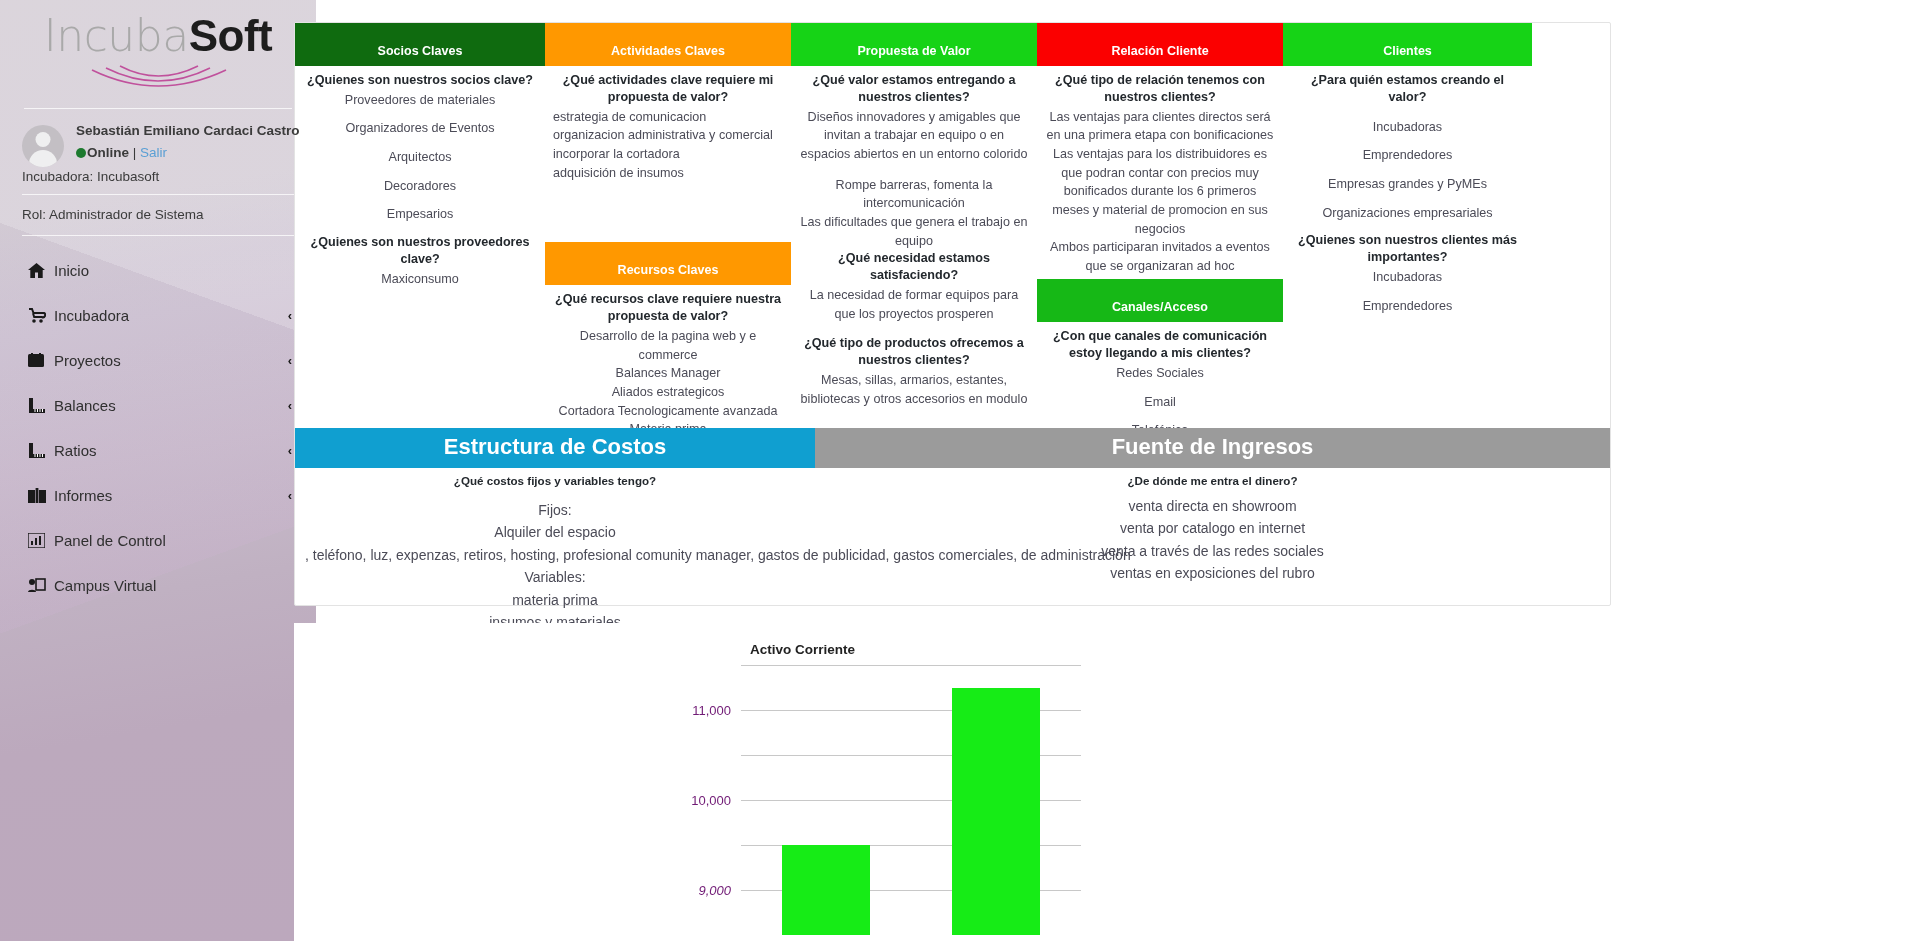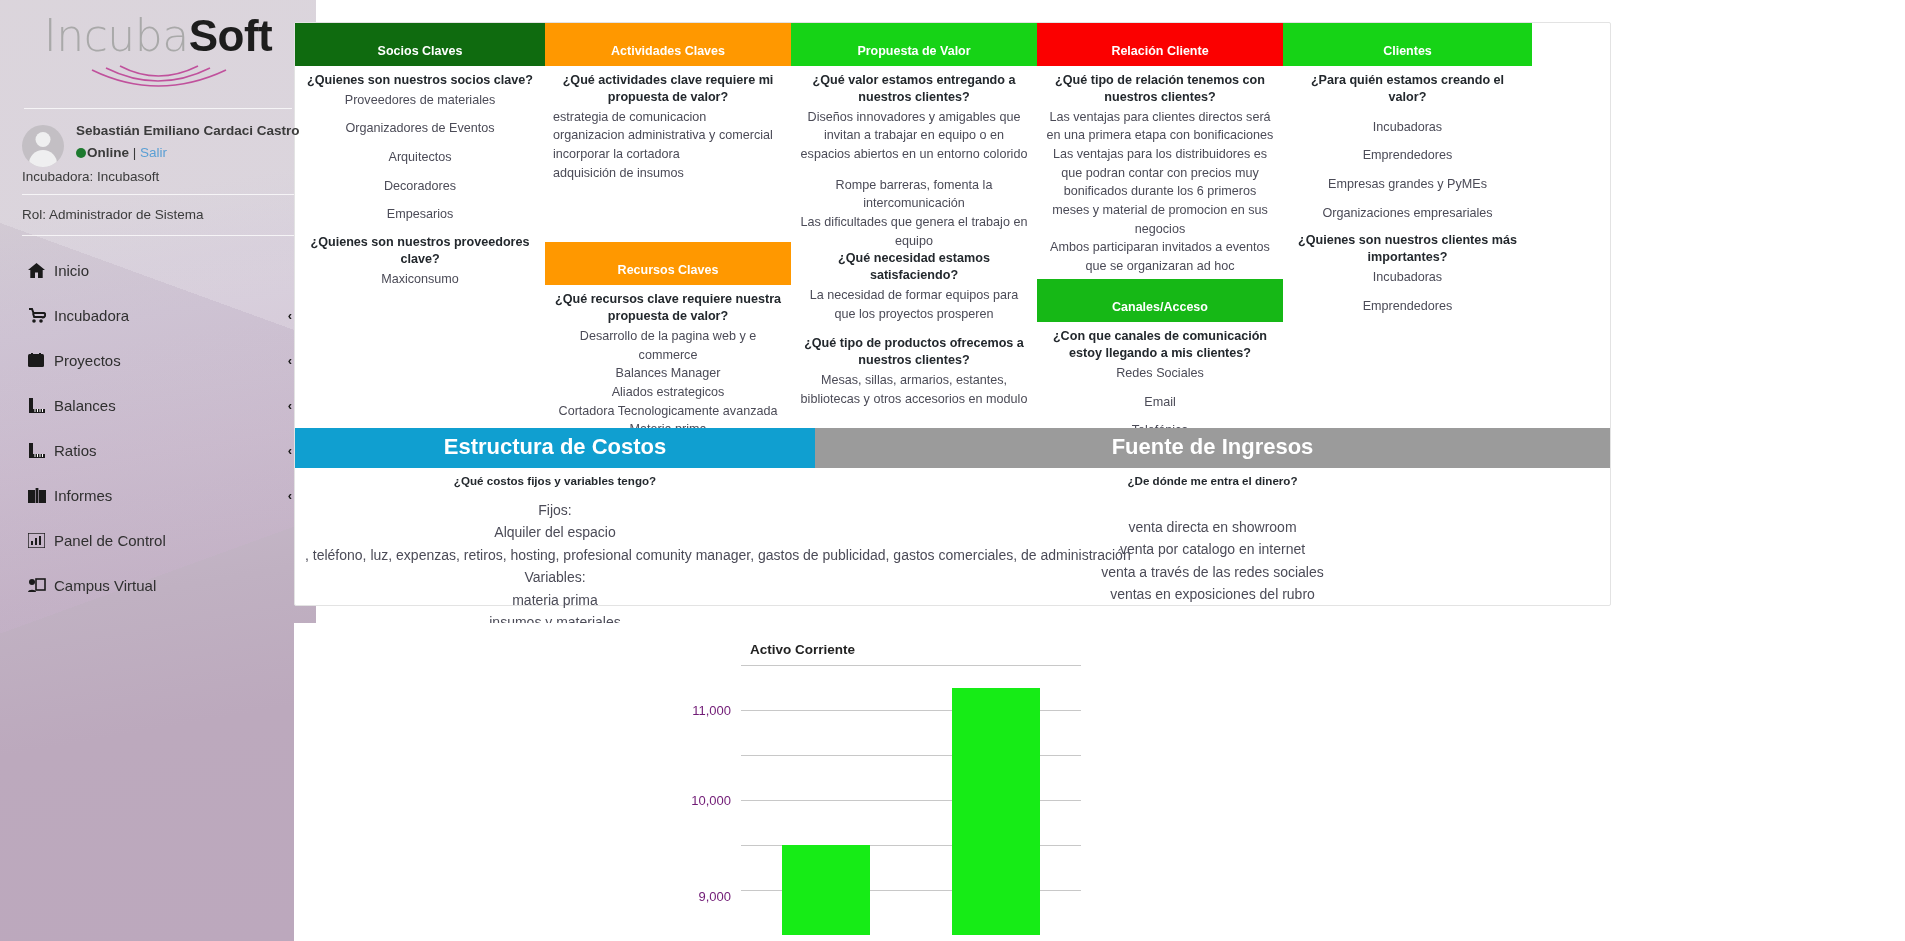--- a/index.html
+++ b/index.html
@@ -329,42 +329,42 @@
               <div class="ba">materia prima</div>
               <div class="ba">insumos y materiales</div>
               <div class="ba">mano de obra especializada</div>
               <div class="ba">transporte de producto</div>
               <div class="ba">gastos de comercialización y distribucion</div>
             </div>
           </div>
           <div style="flex:1;">
             <div class="bottom-head" style="background:#9b9b9b">Fuente de Ingresos</div>
             <div class="bottom-body">
-              <div class="bq" style="margin-bottom:29px">¿De dónde me entra el dinero?</div>
+              <div class="bq" style="margin-bottom:8px">¿De dónde me entra el dinero?</div>
               <div class="ba">venta directa en showroom</div>
               <div class="ba">venta por catalogo en internet</div>
               <div class="ba">venta a través de las redes sociales</div>
               <div class="ba">ventas en exposiciones del rubro</div>
             </div>
           </div>
         </div>
 
       </div>
     </section>
 
     <section class="chart-card">
       <div class="chart-title">Activo Corriente</div>
       <div class="plot" id="plot">
           <div class="gridline" style="top: 225px;"></div>
           <div class="gridline" style="top: 180px;"></div>
           <div class="gridline" style="top: 135px;"></div>
           <div class="gridline" style="top: 90px;"></div>
           <div class="gridline" style="top: 45px;"></div>
           <div class="gridline" style="top: 0px;"></div>
-          <div class="ytick" style="top: 231px;">9,000</div>
+          <div class="ytick" style="top: 225px; font-style: italic;">9,000</div>
           <div class="ytick" style="top: 135px;">10,000</div>
           <div class="ytick" style="top: 45px;">11,000</div>
           <div class="bar" style="background: rgb(22, 236, 22); width: 88.4px; left: 40.8px; height: 90px;"></div>
           <div class="bar" style="background: rgb(22, 236, 22); width: 88.4px; left: 210.8px; height: 247.5px;"></div>
         </div>
     </section>
 
   </main>
 </div>
 

